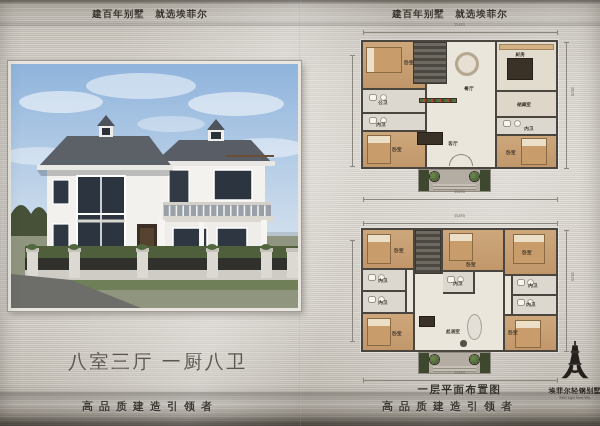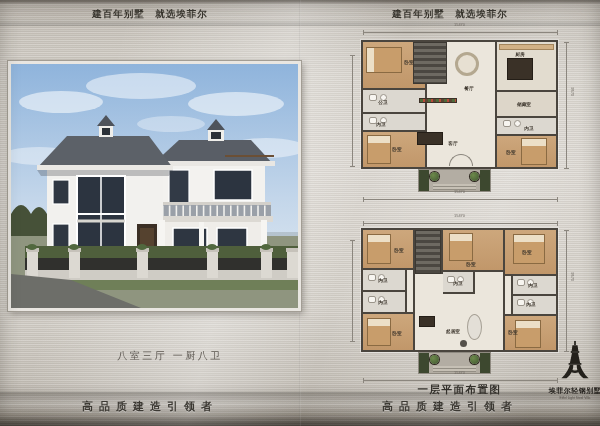--- a/index.html
+++ b/index.html
@@ -11,21 +11,21 @@
   .stage::after{content:"";position:absolute;inset:0;box-shadow:inset 0 0 20px rgba(40,36,30,.28);pointer-events:none;}
   .sheen{position:absolute;inset:0;pointer-events:none;
     background:linear-gradient(105deg, transparent 18%, rgba(255,255,255,.30) 42%, transparent 58%, rgba(255,255,255,.16) 78%, transparent 90%);}
   .top-band{position:absolute;left:0;top:0;width:600px;height:26px;
     background:linear-gradient(180deg, rgba(35,31,26,.42) 0, rgba(255,255,255,.22) 18%, rgba(255,255,255,.05) 70%, rgba(0,0,0,.16) 100%);}
   .bottom-band{position:absolute;left:0;top:392px;width:600px;height:34px;
     background:linear-gradient(180deg, rgba(40,36,30,.28) 0, rgba(255,255,255,.14) 35%, rgba(120,112,100,.22) 70%, rgba(25,22,18,.45) 100%);}
   .page-seam{position:absolute;left:299px;top:0;width:2px;height:426px;background:linear-gradient(90deg,rgba(0,0,0,.07),rgba(255,255,255,.12));}
   .header{position:absolute;top:8px;width:300px;text-align:center;font-size:9.5px;font-weight:bold;color:#39362f;letter-spacing:1px;}
   .footer{position:absolute;top:399px;width:300px;text-align:center;font-size:11px;font-weight:bold;color:#3d3a34;letter-spacing:6px;text-shadow:0 1px 0 rgba(255,255,255,.35);}
-  .feature{position:absolute;left:40px;top:349px;width:260px;text-align:center;font-size:10px;color:#5c5751;letter-spacing:2.5px;}
+  .feature{position:absolute;left:68px;top:349px;width:260px;text-align:left;font-size:19px;color:#5c5751;letter-spacing:2.5px;}
   .photo-frame{position:absolute;left:8px;top:61px;width:293px;height:250px;background:#e9e6e1;box-shadow:0 0 0 1px #a29d94, 2px 3px 7px rgba(55,50,43,.4);padding:3px;box-sizing:border-box;}
   .photo-frame svg{display:block;}
   .caption{position:absolute;text-align:center;font-size:10.5px;font-weight:600;color:#33302b;letter-spacing:1.5px;}
   .plan{position:absolute;background:#ebe6dc;border:2px solid #4a453e;box-sizing:border-box;box-shadow:0 0 0 1px rgba(255,255,255,.35);}
   .room{position:absolute;}
   .wood{background:linear-gradient(180deg,#cda77c,#c1976a);}
   .bath{background:#dcd8d0;}
   .kitchen{background:#e2dccf;}
   .storage{background:#ddd6c9;}
   .wall{position:absolute;background:#4a453e;}

